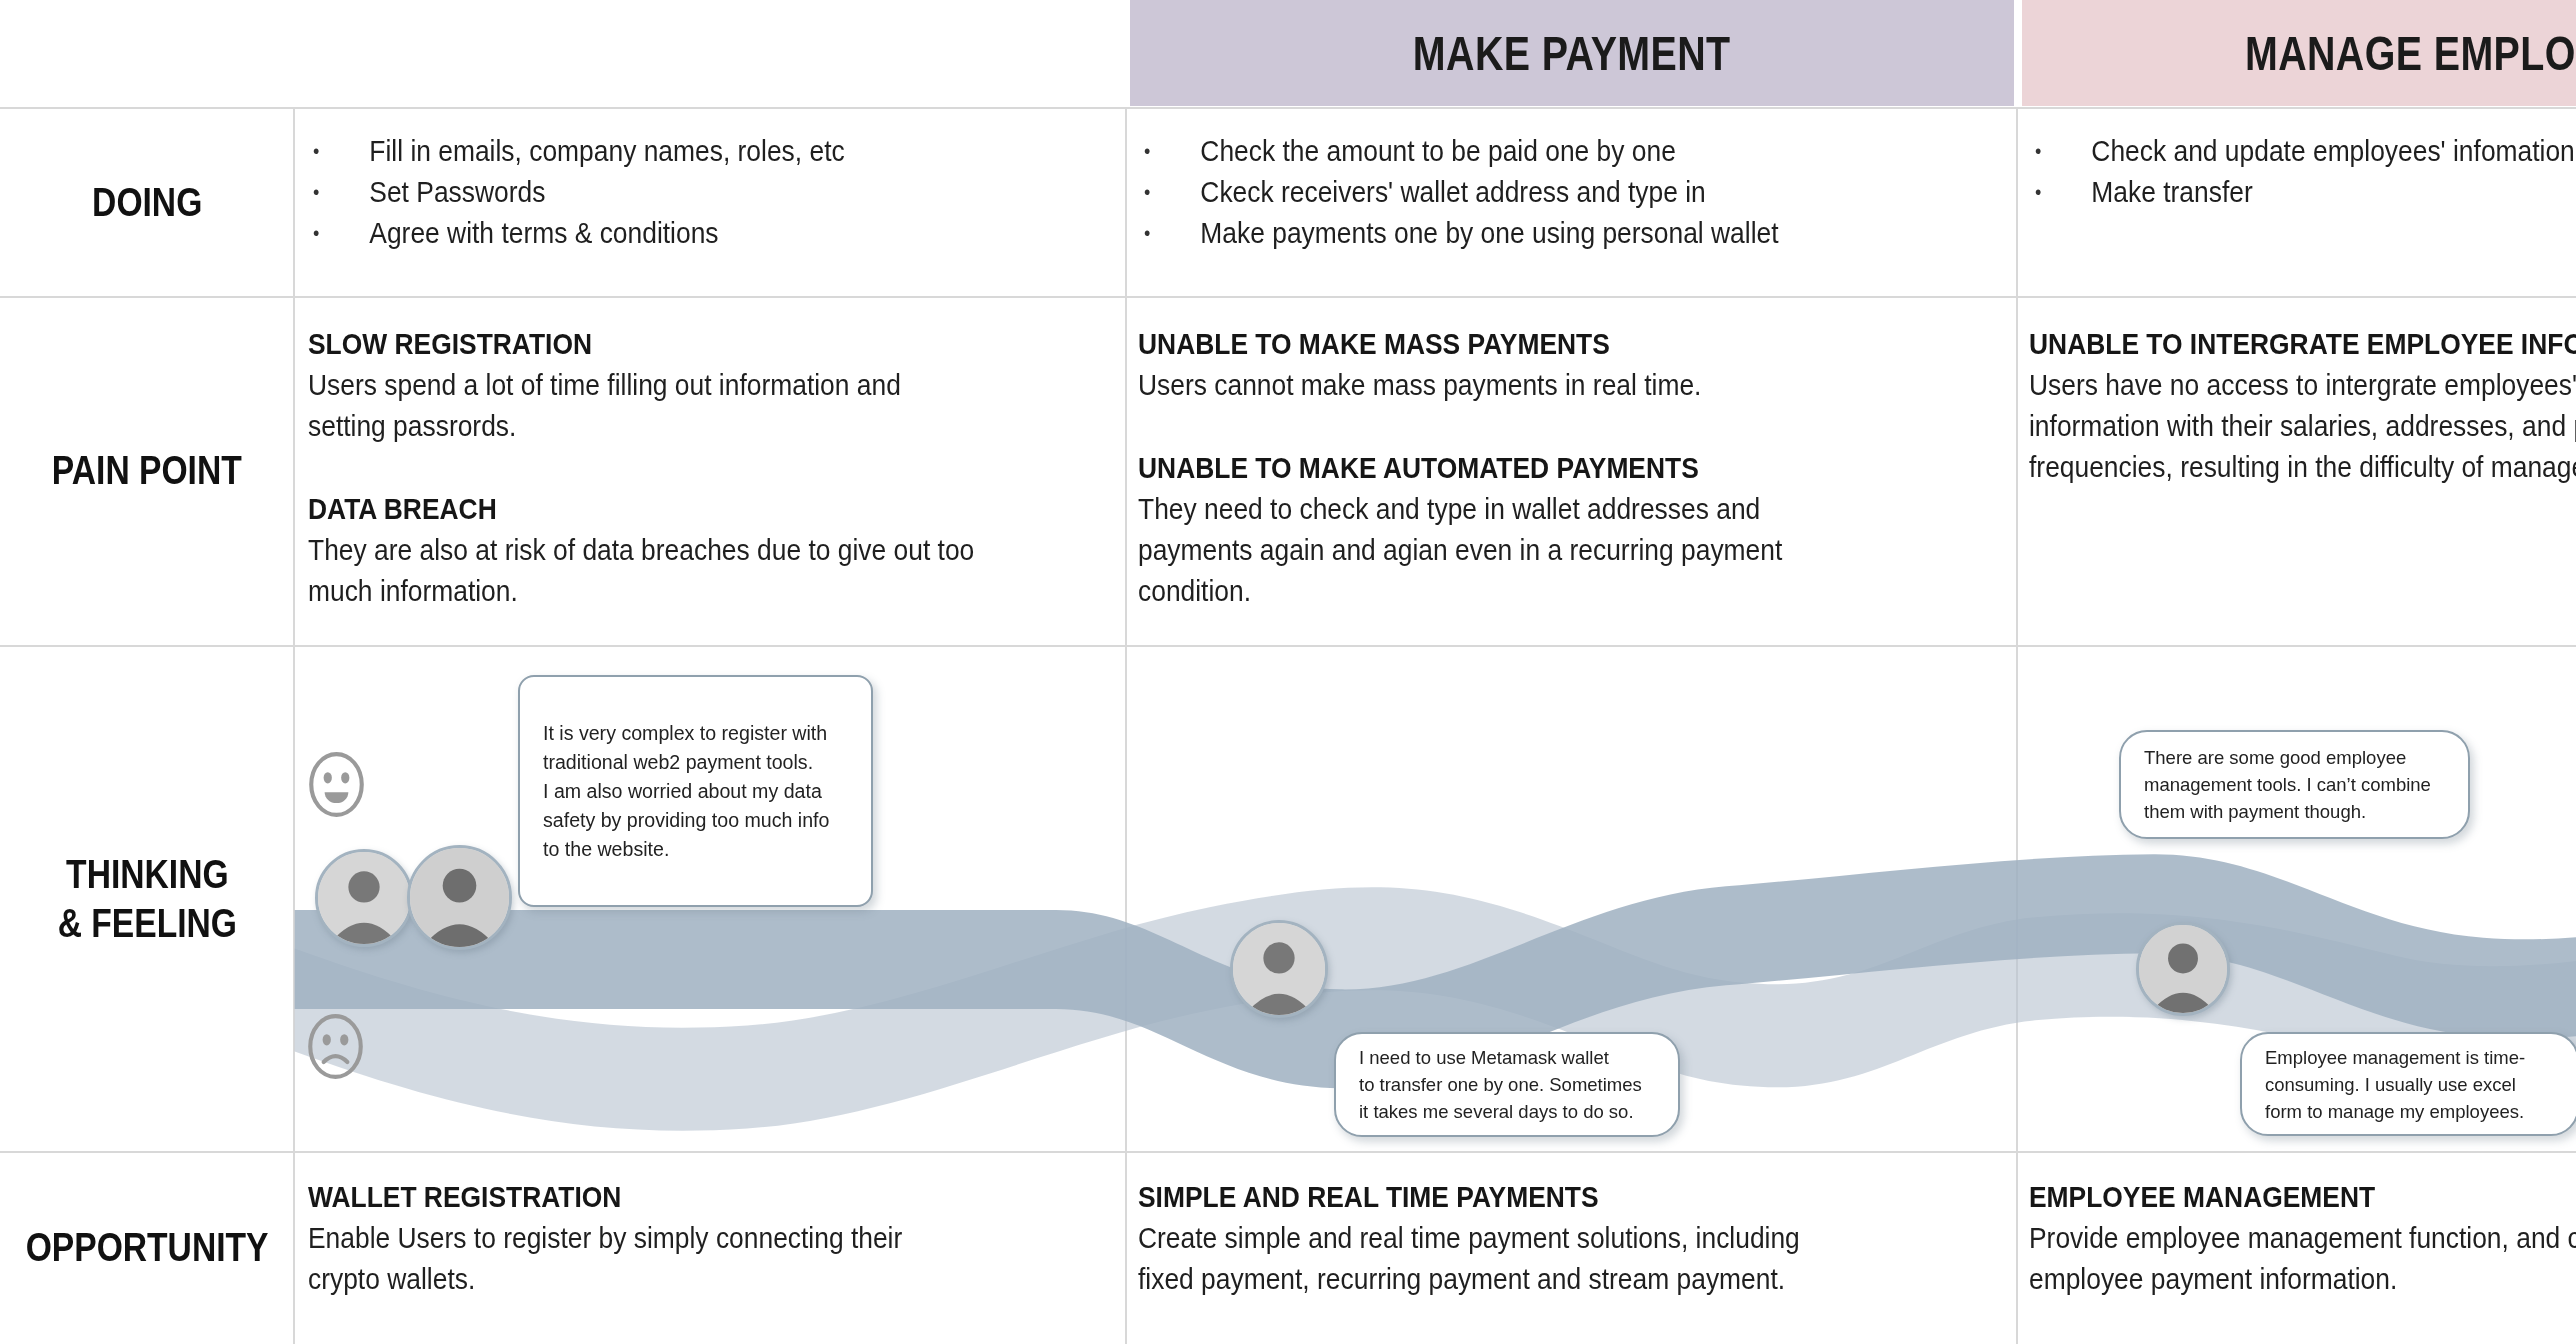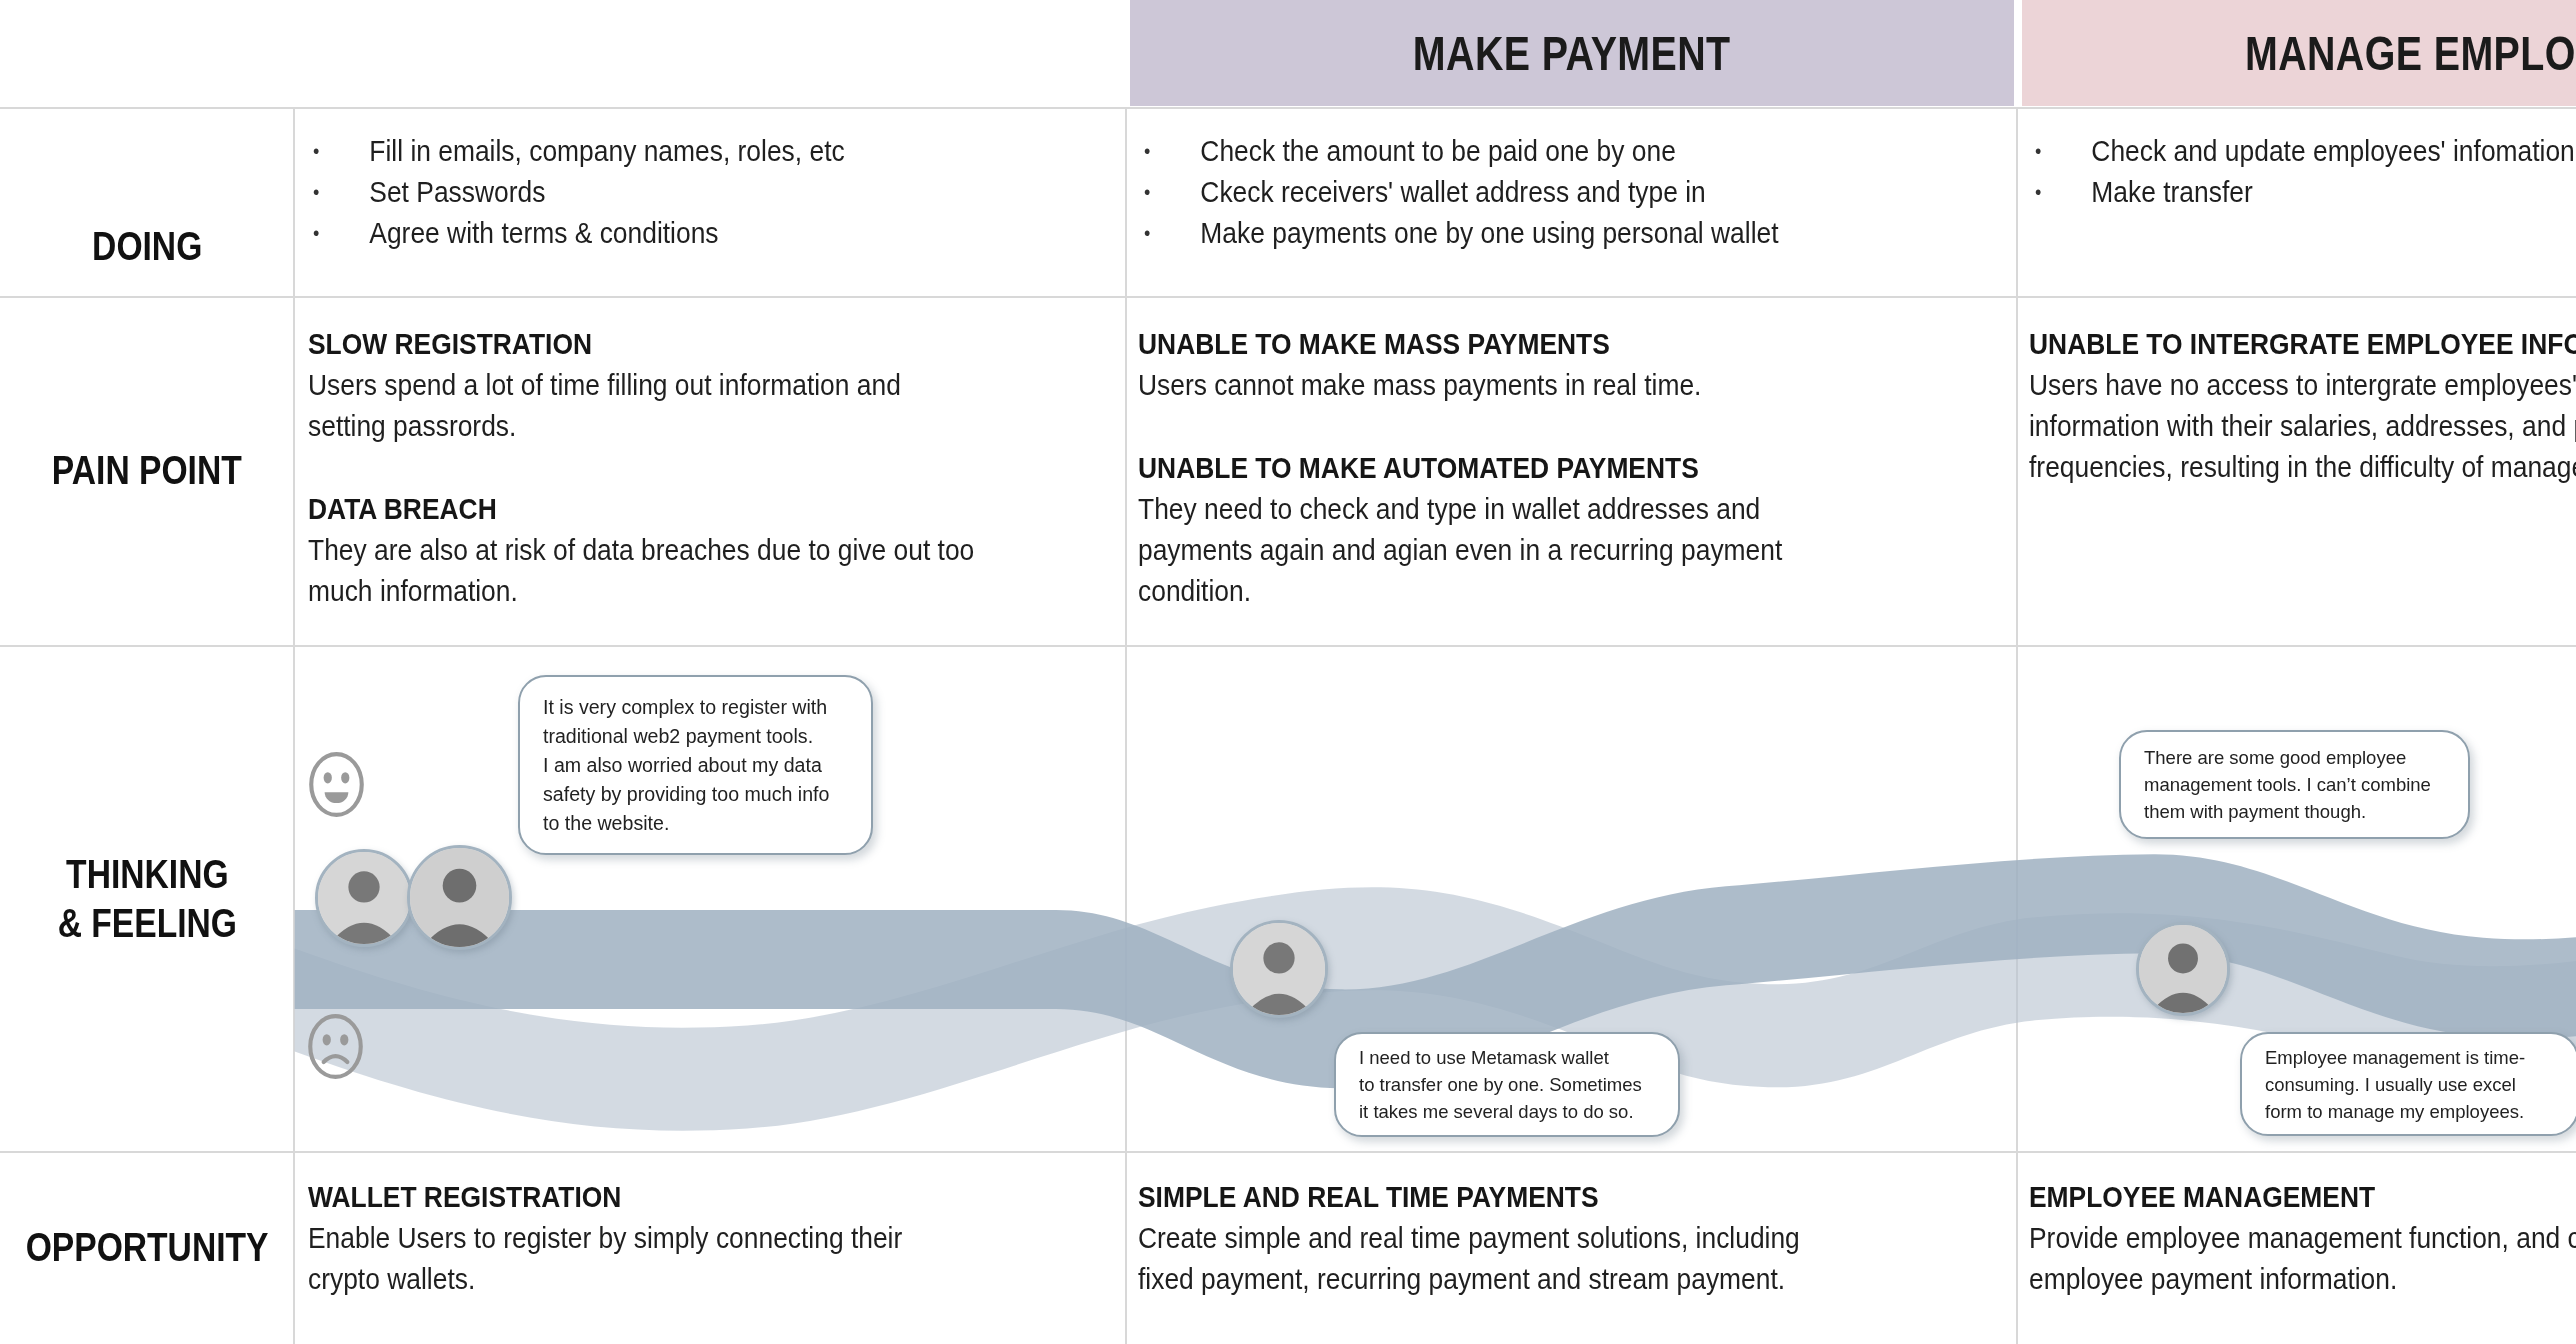--- a/index.html
+++ b/index.html
@@ -64,21 +64,21 @@
   </div>
 
   <div class="hline" style="top:107px;"></div>
   <div class="hline" style="top:296px;"></div>
   <div class="hline" style="top:645px;"></div>
   <div class="hline" style="top:1151px;"></div>
   <div class="vline" style="left:293px;"></div>
   <div class="vline" style="left:1125px;"></div>
   <div class="vline" style="left:2016px;"></div>
 
-  <div class="row-label" style="top:108px;height:188px;margin-top:44px;">
+  <div class="row-label" style="top:108px;height:188px;">
     <span class="cond-c">DOING</span>
   </div>
   <div class="row-label" style="top:296px;height:349px;">
     <span class="cond-c">PAIN POINT</span>
   </div>
   <div class="row-label" style="top:646px;height:506px;">
     <span class="cond-c">THINKING
 &amp; FEELING</span>
   </div>
   <div class="row-label" style="top:1151px;height:193px;">
@@ -235,21 +235,21 @@
   </div>
   <div class="emoji" style="left:307px;top:1013px;width:57px;height:67px;">
     <svg viewBox="0 0 110 130" width="57" height="67">
       <ellipse cx="55" cy="65" rx="49" ry="59" fill="none" stroke="#9a9a9a" stroke-width="8"></ellipse>
       <ellipse cx="38" cy="52" rx="8" ry="11" fill="#9a9a9a"></ellipse>
       <ellipse cx="72" cy="52" rx="8" ry="11" fill="#9a9a9a"></ellipse>
       <path d="M32 95 Q 55 72 78 95" fill="none" stroke="#9a9a9a" stroke-width="8" stroke-linecap="round"></path>
     </svg>
   </div>
 
-  <div class="bubble big" style="left:518px;top:675px;width:355px;height:180px;">
+  <div class="bubble big" style="left:518px;top:675px;width:355px;height:232px;border-radius:16px;">
     <span class="btext">It is very complex to register with
 traditional web2 payment tools.
 I am also worried about my data
 safety by providing too much info
 to the website.</span>
   </div>
   <div class="bubble" style="left:1334px;top:1032px;width:346px;height:105px;">
     <span class="btext">I need to use Metamask wallet
 to transfer one by one. Sometimes
 it takes me several days to do so.</span>

